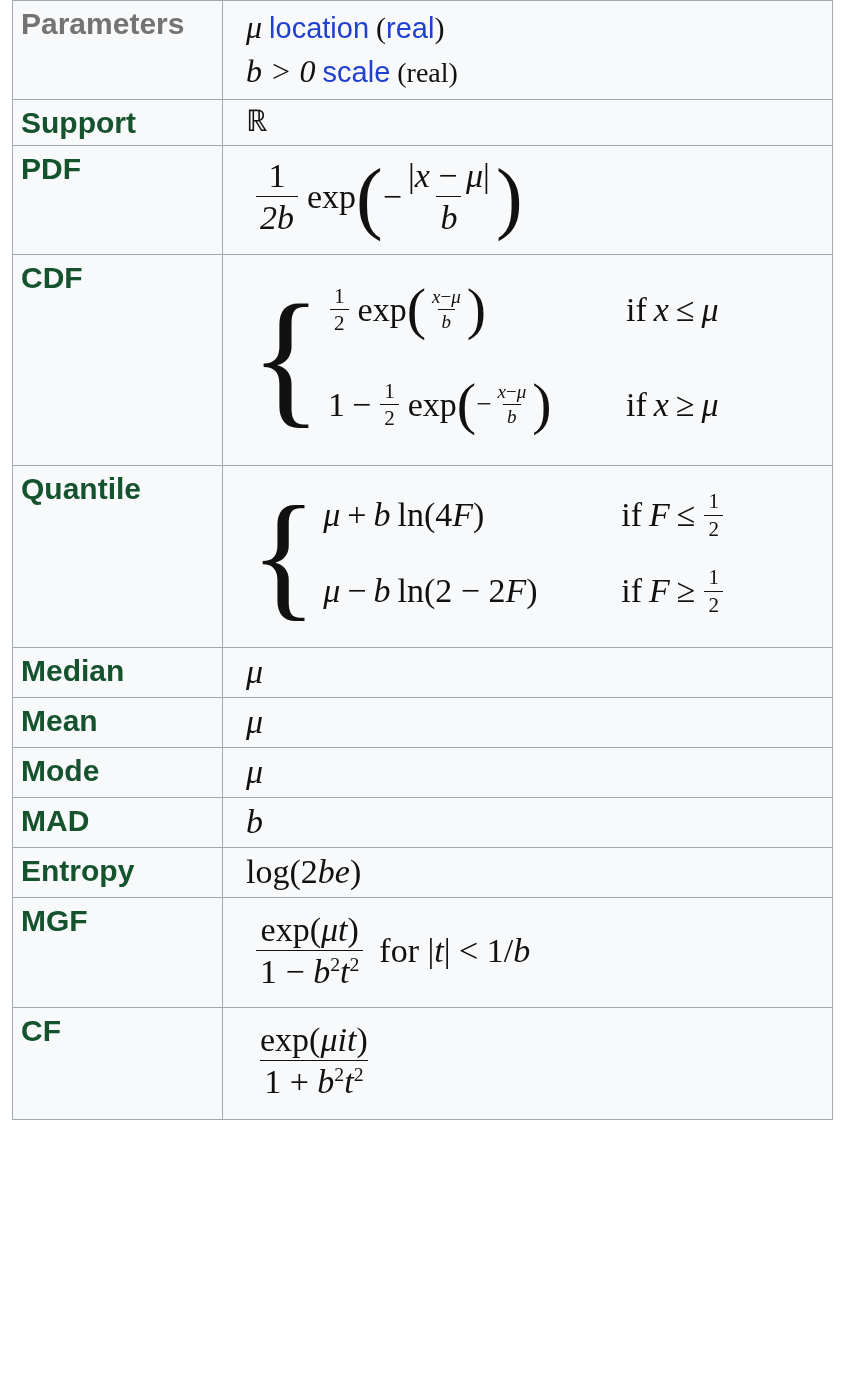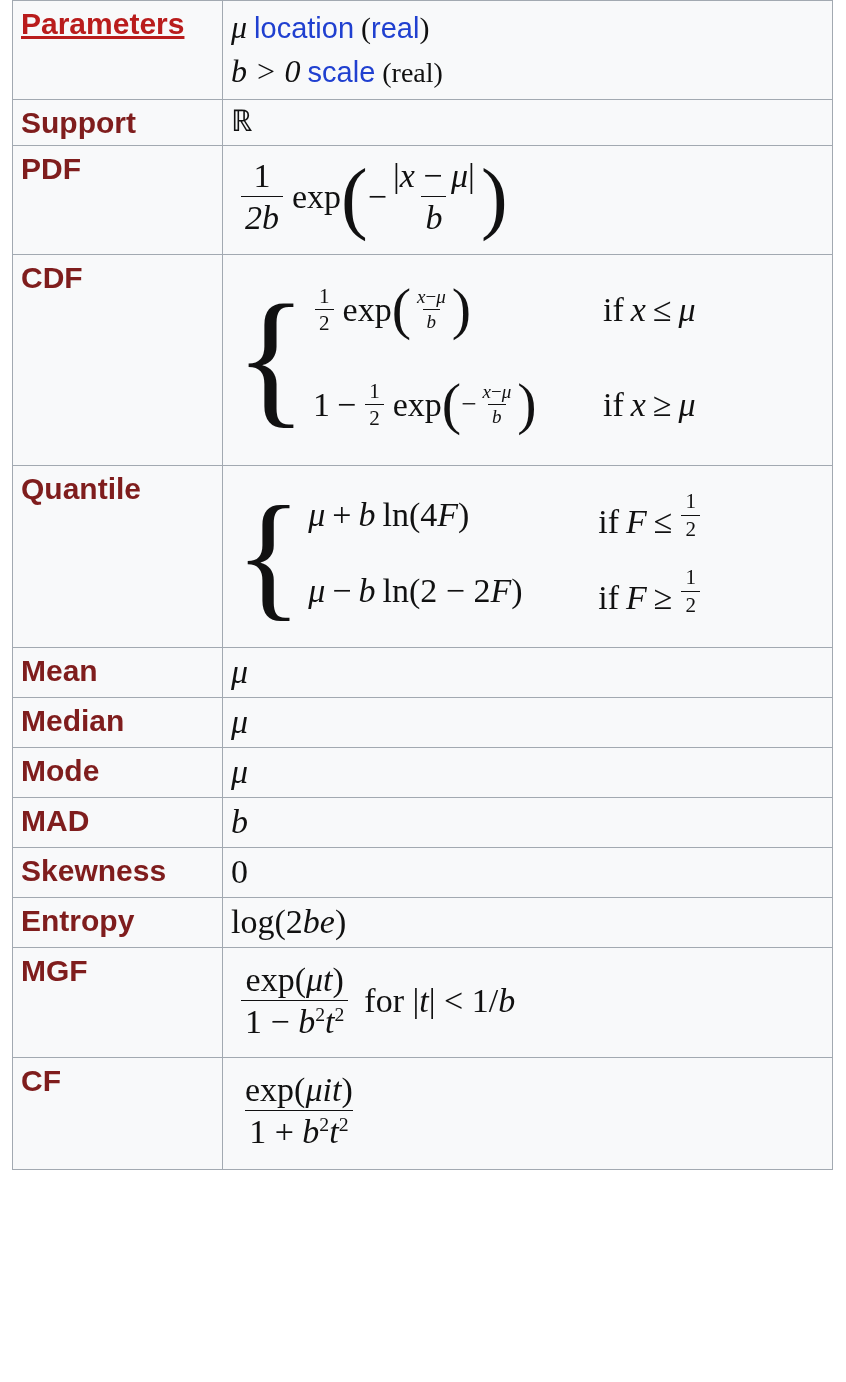--- a/index.html
+++ b/index.html
@@ -38,28 +38,28 @@
 
   
   #infobox th.lbl {
     width: 210px;
     min-width: 210px;
     text-align: left;
     padding: 6px 8px 6px 8px;
     font-weight: bold;
     font-size: 30px;
     line-height: 1.1;
-    color: #7f1d1d;
+    color: #14532d;
     white-space: nowrap;
   }
-  #infobox th.lbl.plain { color: #b91c1c; text-decoration: underline; }
+  #infobox th.lbl.plain { color: #737373; }
 
   
   #infobox td.val {
-    padding: 4px 8px 6px 8px;
+    padding: 4px 8px 6px 23px;
     color: #101010;
   }
 
   .mathserif {
     font-family: "Liberation Serif", serif;
     font-size: 34px;
     line-height: 1.15;
     color: #111;
   }
 
@@ -116,21 +116,21 @@
   .cases {
     display: flex;
     flex-direction: column;
     justify-content: center;
   }
   .caserow {
     display: flex;
     align-items: center;
   }
   .caseexpr { display: flex; align-items: center; }
-  .casecond { display: flex; align-items: flex-end; }
+  .casecond { display: flex; align-items: center; margin-left: 8px; }
 
   .ib { display: inline-flex; align-items: center; }
   .sp2 { display: inline-block; width: 7px; }
   .sp4 { display: inline-block; width: 14px; }
 
   sup.pw { font-size: 0.58em; vertical-align: super; line-height: 0; }
 
   .topstub { height: 10px; }
 </style>
 </head>
@@ -310,54 +310,48 @@
                     </span>
               </span>
             </span>
           </span>
         </span>
       </div>
     </td>
   </tr>
 
   <tr>
+    <th class="lbl">Median</th>
+    <td class="val">
+      <span class="mathserif mi">μ</span>
+    </td>
+  </tr>
+
+  <tr>
     <th class="lbl">Mean</th>
     <td class="val">
       <span class="mathserif mi">μ</span>
     </td>
   </tr>
 
   <tr>
-    <th class="lbl">Median</th>
+    <th class="lbl">Mode</th>
     <td class="val">
       <span class="mathserif mi">μ</span>
     </td>
   </tr>
 
-  <tr>
-    <th class="lbl">Mode</th>
-    <td class="val">
-      <span class="mathserif mi">μ</span>
-    </td>
-  </tr>
-
 
   <tr>
     <th class="lbl">MAD</th>
     <td class="val">
       <span class="mathserif mi">b</span>
     </td>
   </tr>
 
-  <tr>
-    <th class="lbl">Skewness</th>
-    <td class="val">
-      <span class="mathserif mup">0</span>
-    </td>
-  </tr>
 
 
   <tr>
     <th class="lbl">Entropy</th>
     <td class="val">
       <span class="mathserif"><span class="mup">log(2</span><span class="mi">be</span><span class="mup">)</span></span>
     </td>
   </tr>
 
   <tr>

